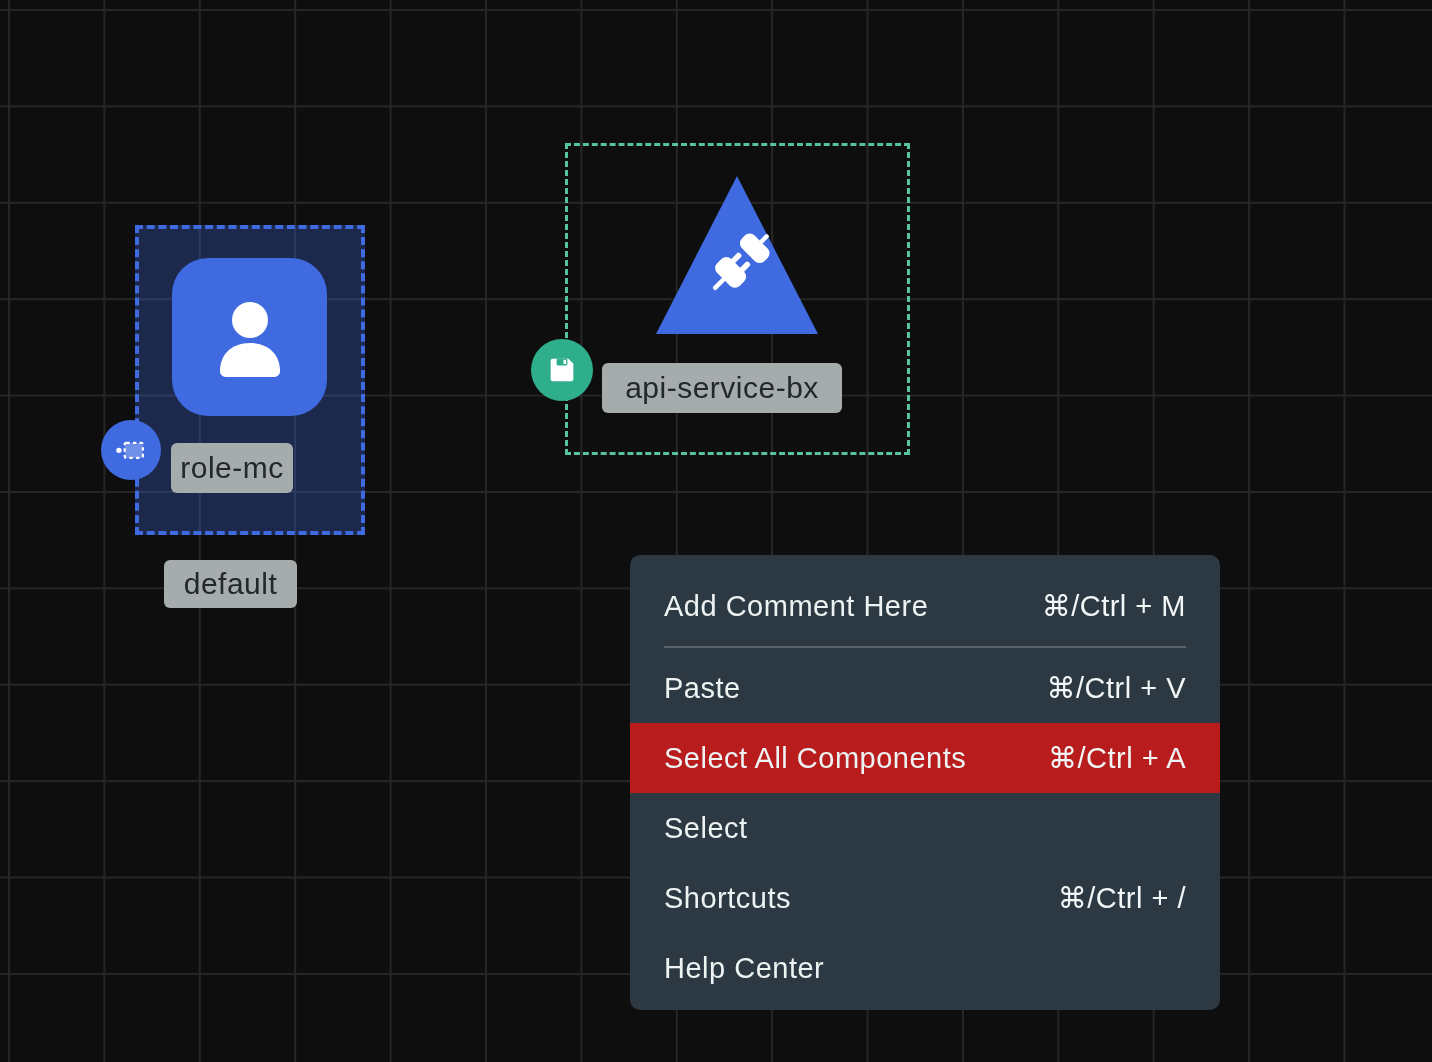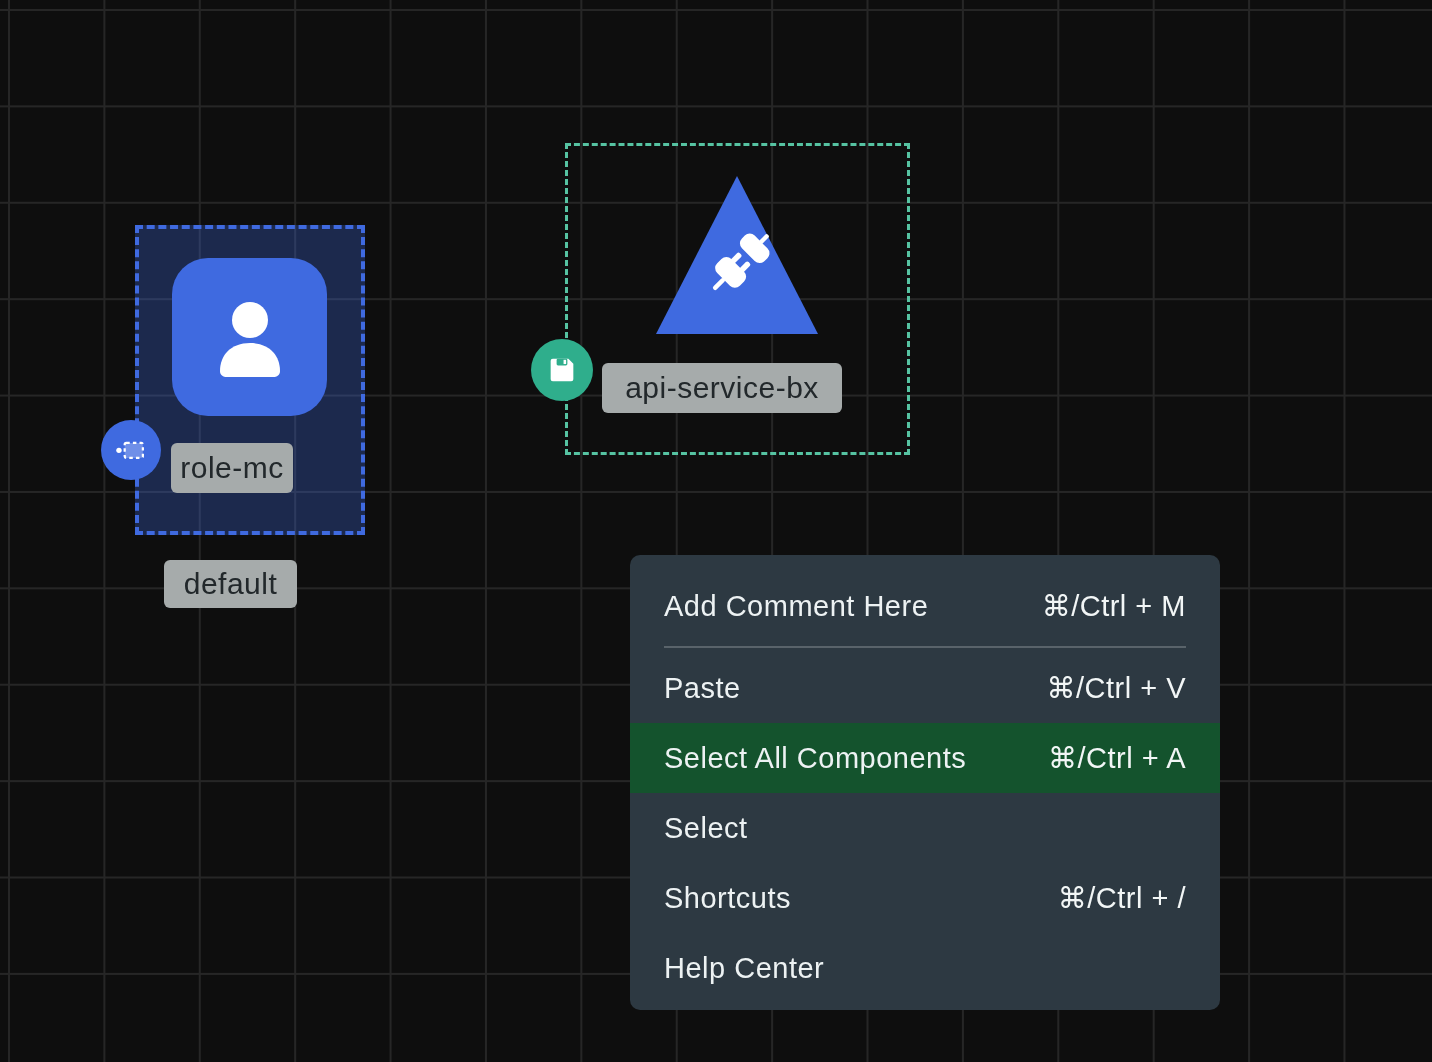--- a/index.html
+++ b/index.html
@@ -50,21 +50,21 @@
 
   
   .menu {
     position:absolute; left:630px; top:555px; width:590px; height:455px;
     background:#2d3942; border-radius:10px; padding:16px 0 0 0; z-index:10;
   }
   .menu-item {
     height:70px; display:flex; align-items:center; justify-content:space-between;
     padding:0 34px; color:#edf2f3; font-size:29px; letter-spacing:0.5px; cursor:default;
   }
-  .menu-item.highlight { background:#14532d;justify-content:space-between; }
+  .menu-item.highlight { background:#b91c1c;justify-content:space-between; }
   .menu-divider { height:2px; background:#59636a; margin:5px 34px; }
   .mi-shortcut { color:#f2f6f6;margin-left:40px; }
 </style>
 </head>
 <body>
 
 <div class="canvas">
 
   <div class="sel-blue"></div>
 

